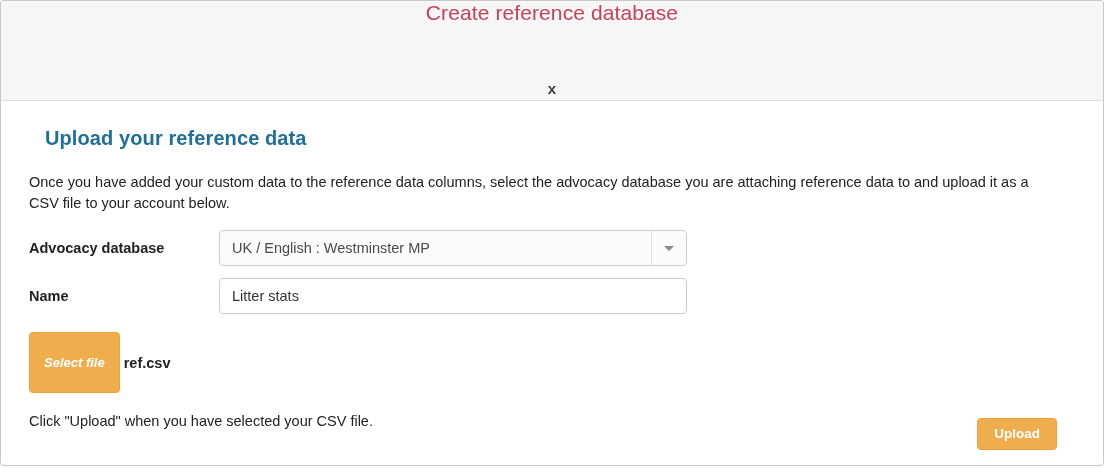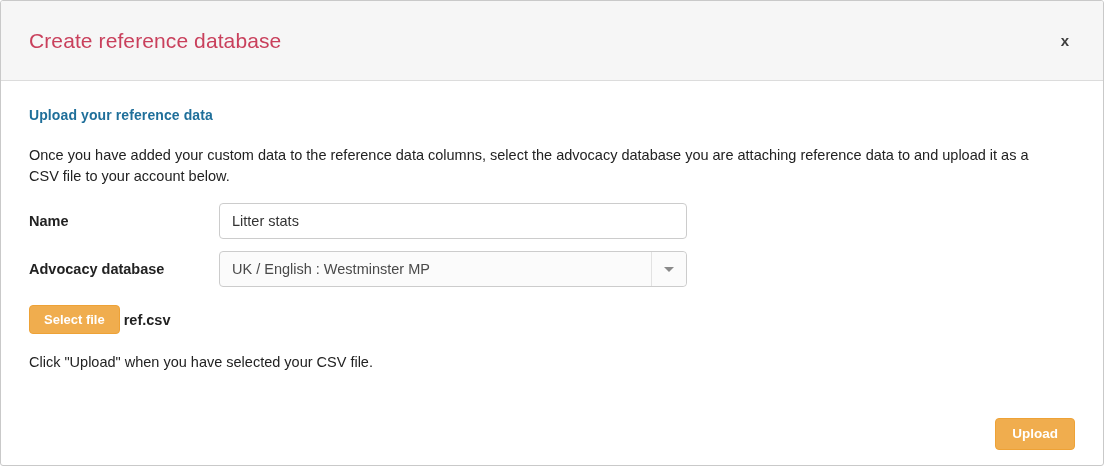--- a/index.html
+++ b/index.html
@@ -20,28 +20,29 @@
     height: 466px;
     box-sizing: border-box;
     border: 1px solid #c9c9c9;
     background: #ffffff;
     border-radius: 3px;
     overflow: hidden;
   }
 
   
   .modal-header {
-    height: 80px;
+    height: 100px;
     box-sizing: border-box;
     background: #f6f6f6;
     border-bottom: 1px solid #dcdcdc;
     display: flex;
     align-items: center;
     justify-content: space-between;
     padding: 0 28px 0 28px;
+    flex-direction: column;
   }
   .modal-title {
     color: #c9405c;
     font-size: 21px;
     font-weight: normal;
     letter-spacing: 0.1px;
   }
   .modal-close {
     color: #3d3d3d;
     font-size: 15px;
@@ -52,23 +53,23 @@
     user-select: none;
   }
 
   
   .modal-body {
     padding: 26px 28px 0 28px;
   }
 
   .section-title {
     color: #1f6f9a;
-    font-size: 14px;
-    font-weight: bold;
-    margin: 0 0 22px 0;
+    font-size: 20px;
+    font-weight: bold;
+    margin: 0 0 22px 16px;
     letter-spacing: 0.1px;
   }
 
   .paragraph {
     color: #222222;
     font-size: 14.5px;
     line-height: 1.45;
     margin: 0 0 16px 0;
     max-width: 1030px;
   }
@@ -150,43 +151,44 @@
     align-items: center;
     margin: 18px 0 0 0;
   }
   .btn-orange {
     background: #f0ad4e;
     border: 1px solid #eea236;
     color: #ffffff;
     font-size: 13px;
     font-weight: bold;
     border-radius: 4px;
-    padding: 7px 14px;
+    padding: 23px 14px;
     cursor: pointer;
     font-family: "Liberation Sans", sans-serif;
     line-height: 1;
+    font-style: italic;
   }
   .file-name {
     margin-left: 4px;
     font-size: 14.5px;
     color: #222222;
     font-weight: bold;
   }
 
   .hint {
     margin: 20px 0 0 0;
     font-size: 14.5px;
     color: #222222;
   }
 
   
   .modal-footer {
     position: absolute;
     left: 0;
-    right: 0;
+    right: 18px;
     bottom: 0;
     height: 62px;
     display: flex;
     align-items: center;
     justify-content: flex-end;
     padding-right: 28px;
     box-sizing: border-box;
   }
   .upload-btn {
     background: #f0ad4e;
@@ -209,36 +211,36 @@
   <div class="modal-header">
     <div class="modal-title">Create reference database</div>
     <div class="modal-close">x</div>
   </div>
 
   <div class="modal-body">
 
     <h2 class="section-title">Upload your reference data</h2>
 
     <p class="paragraph">Once you have added your custom data to the reference data columns, select the advocacy database you are attaching reference data to and upload it as a CSV file to your account below.</p>
-
-    <div class="form-row">
-      <div class="form-label">Name</div>
-      <input class="text-input" type="text" value="Litter stats" style="">
-    </div>
 
     <div class="form-row">
       <div class="form-label">Advocacy database</div>
       <div class="select-wrap">
         <div class="select-box">UK / English : Westminster MP</div>
         <div class="select-arrow">
           <span class="caret"></span>
         </div>
       </div>
     </div>
 
+    <div class="form-row">
+      <div class="form-label">Name</div>
+      <input class="text-input" type="text" value="Litter stats" style="">
+    </div>
+
     <div class="file-row">
       <button class="btn-orange">Select file</button>
       <span class="file-name">ref.csv</span>
     </div>
 
     <p class="hint">Click "Upload" when you have selected your CSV file.</p>
 
   </div>
 
   <div class="modal-footer">

